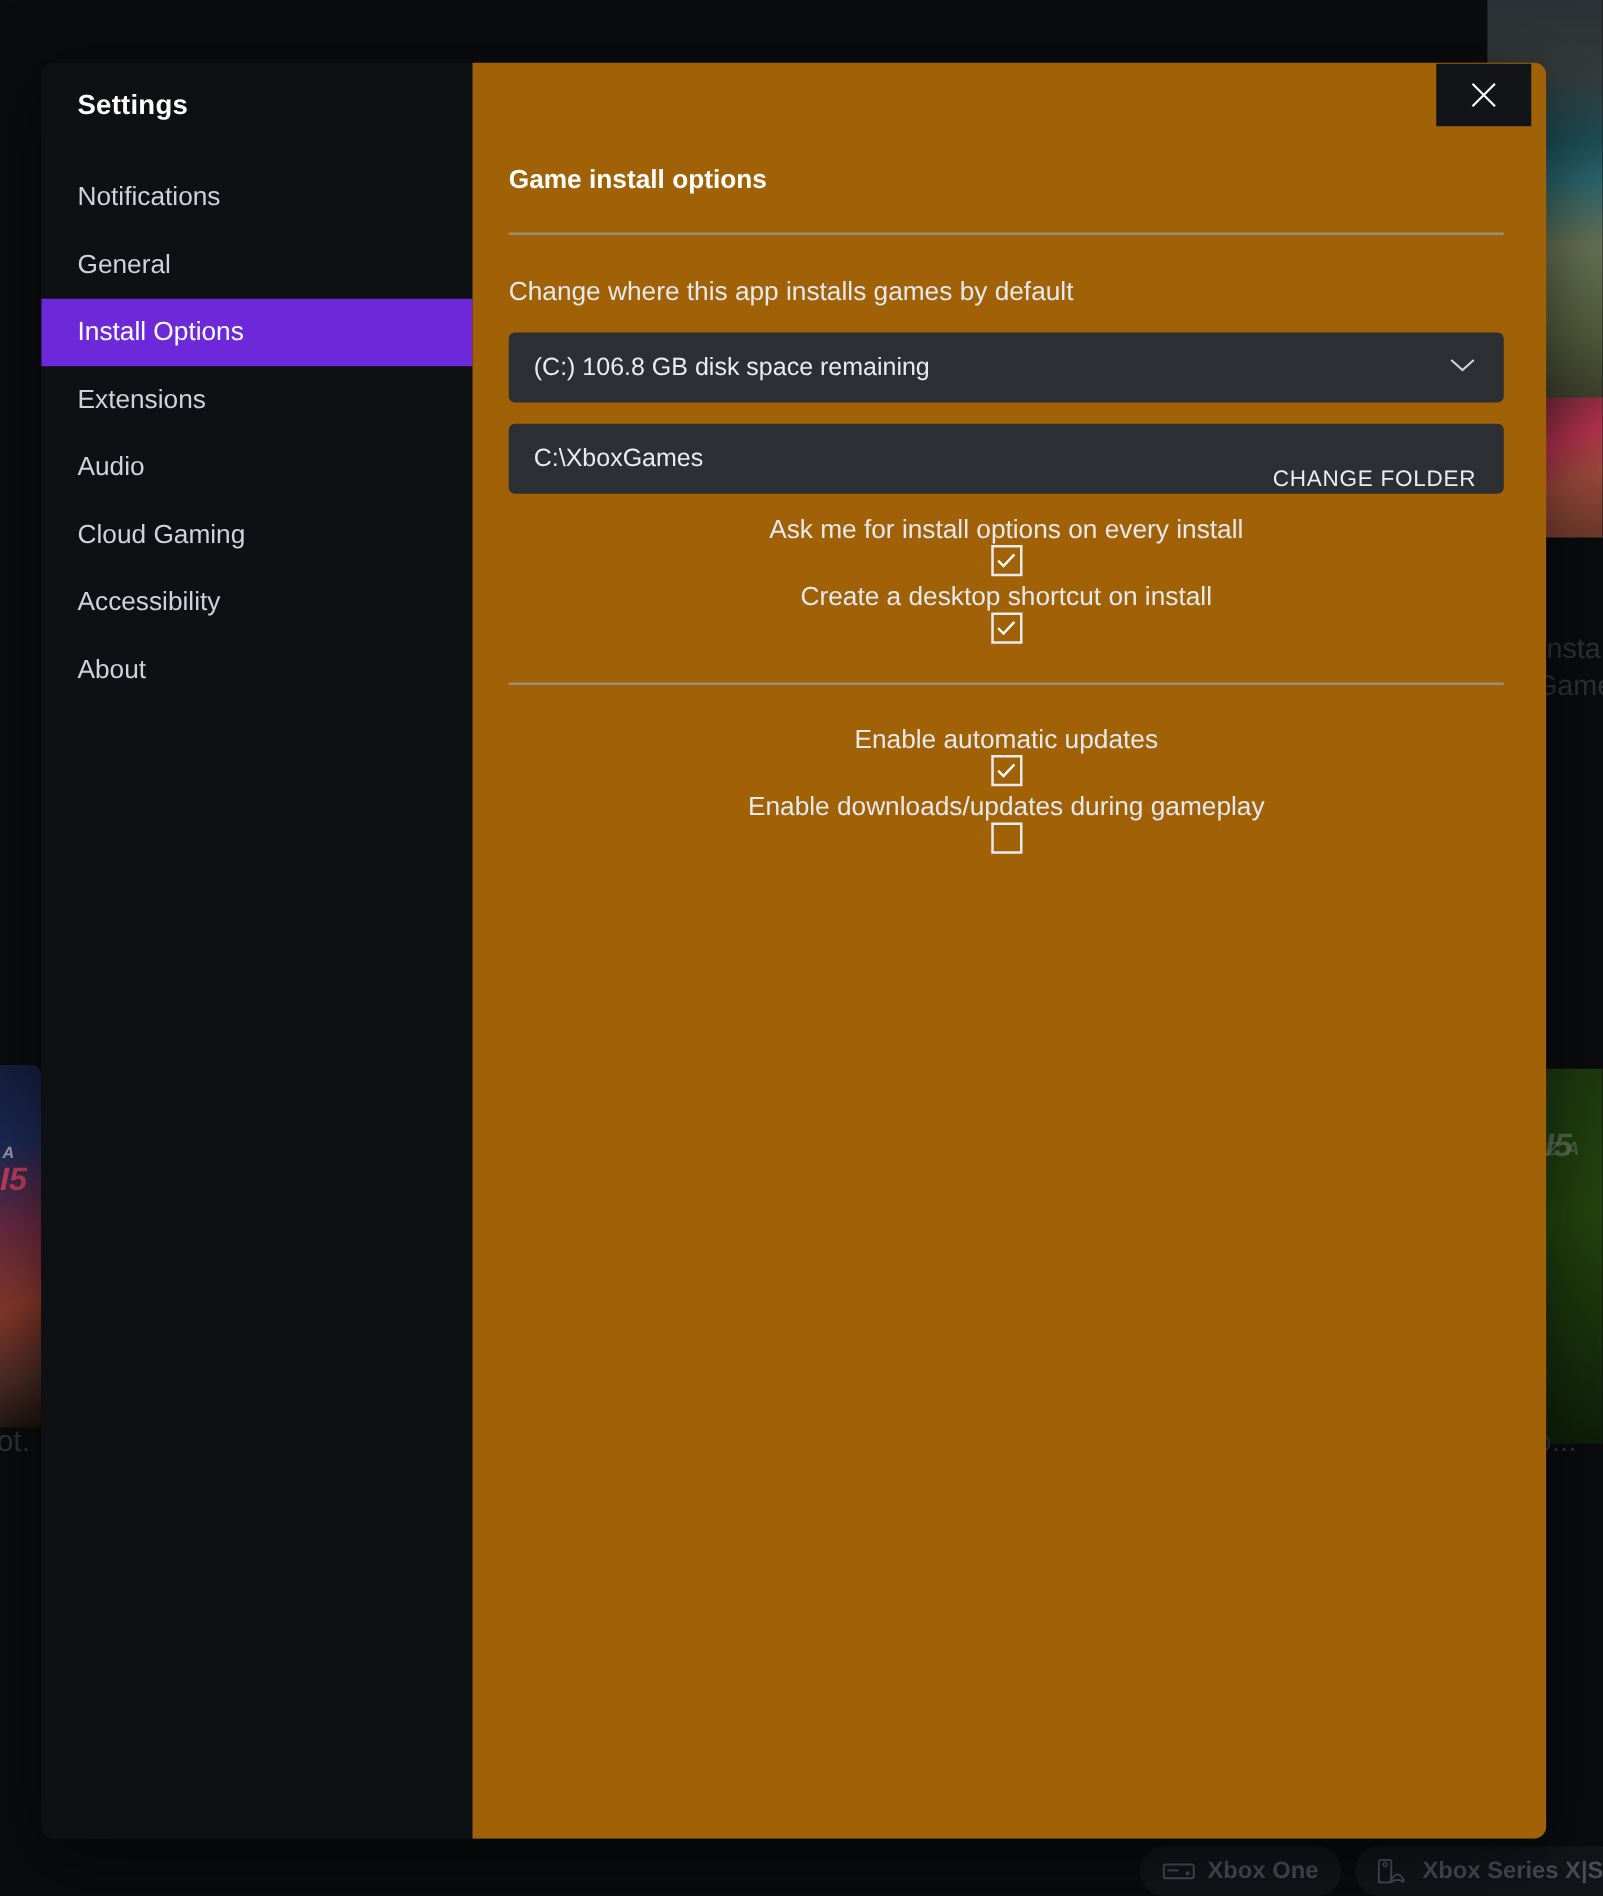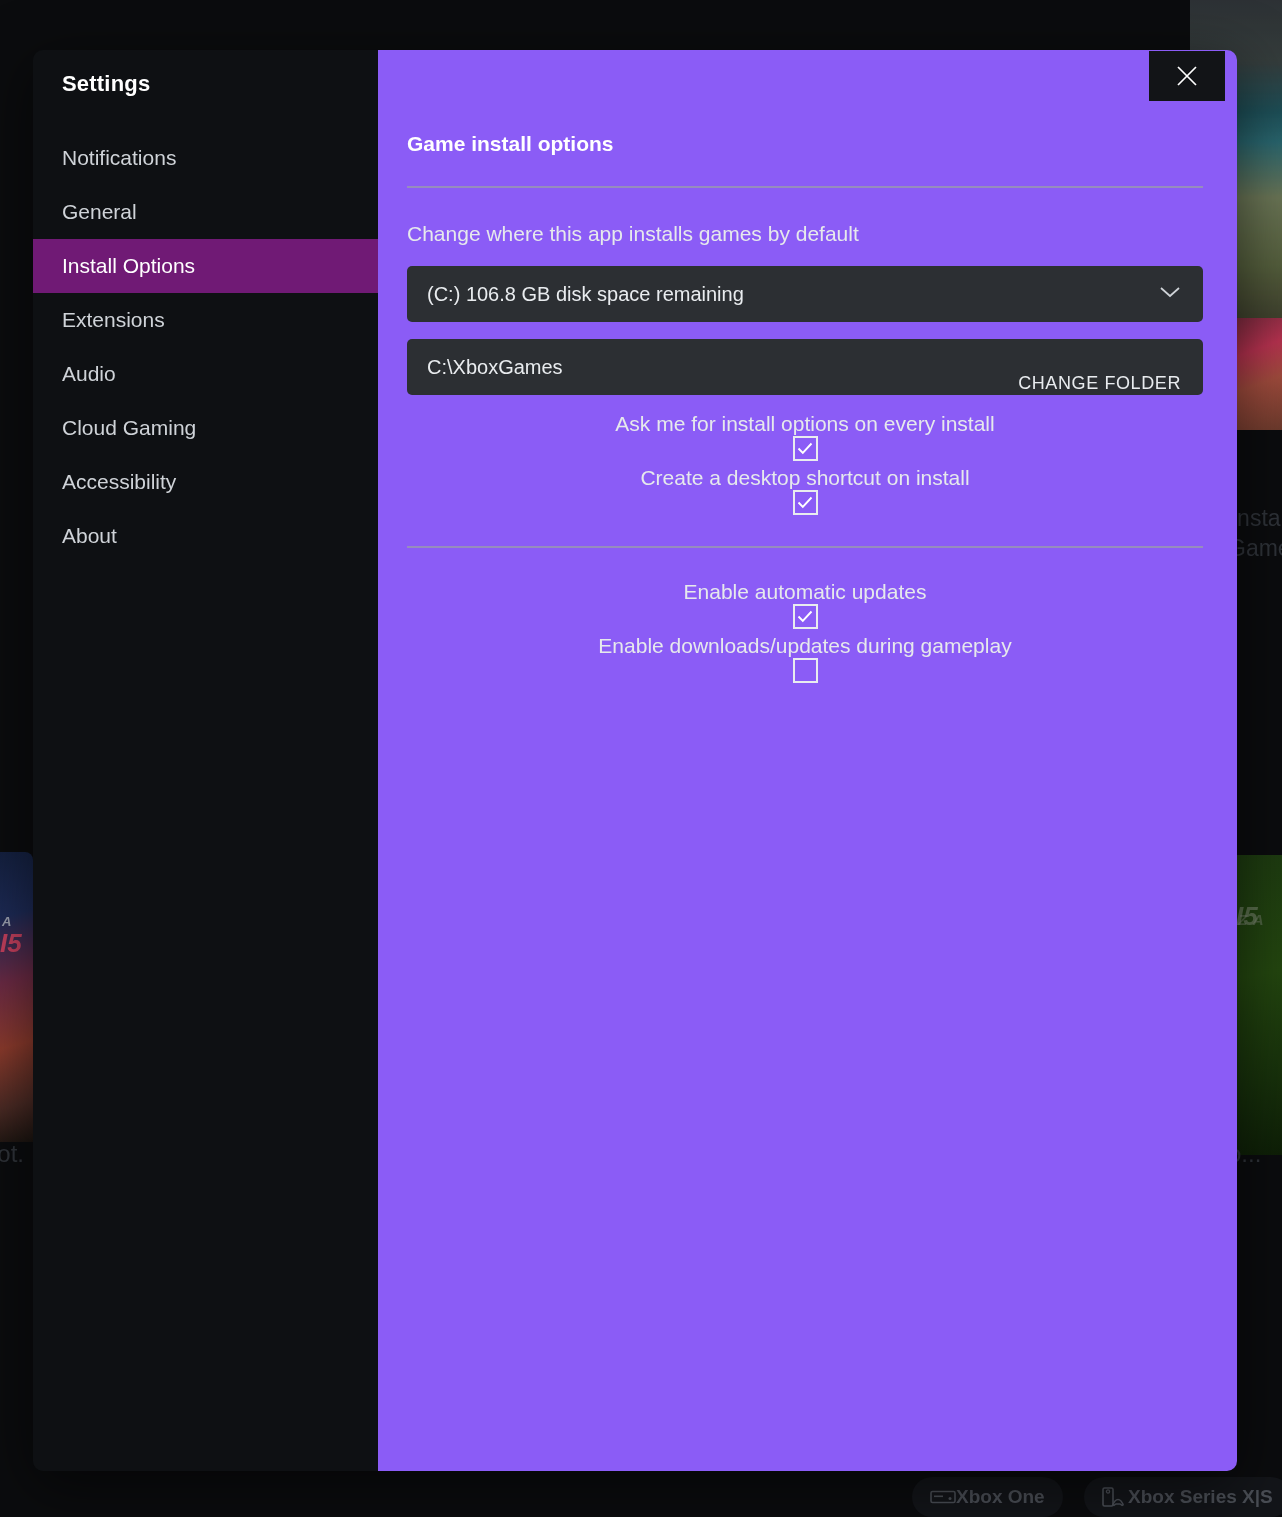--- a/index.html
+++ b/index.html
@@ -129,20 +129,21 @@
     height: 40px;
   }
   .platform-pill {
     position: absolute;
     top: 0;
     height: 40px;
     border-radius: 20px;
     background: #131519;
     display: flex;
     align-items: center;
+    gap: 10px;
     padding: 0 18px;
     box-sizing: border-box;
   }
   #platform-pill-xbox-one { left: 912px; }
   #platform-pill-xbox-series { left: 1084px; }
   .platform-label {
     color: #4a4e55;
     font-size: 19px;
     font-weight: bold;
     white-space: nowrap;
@@ -180,27 +181,27 @@
     height: 54px;
     display: flex;
     align-items: center;
     padding-left: 29px;
     color: #cfd3d8;
     font-size: 21px;
     box-sizing: border-box;
     cursor: pointer;
   }
   .nav-item.selected {
-    background: #701a75;
+    background: #6d28d9;
     color: #ffffff;
   }
 
   #settings-content {
     flex: 1 1 auto;
-    background: #8b5cf6;
+    background: #a16207;
     position: relative;
     padding: 0;
   }
   #close-button {
     position: absolute;
     right: 12px;
     top: 1px;
     width: 76px;
     height: 50px;
     background: #121417;

